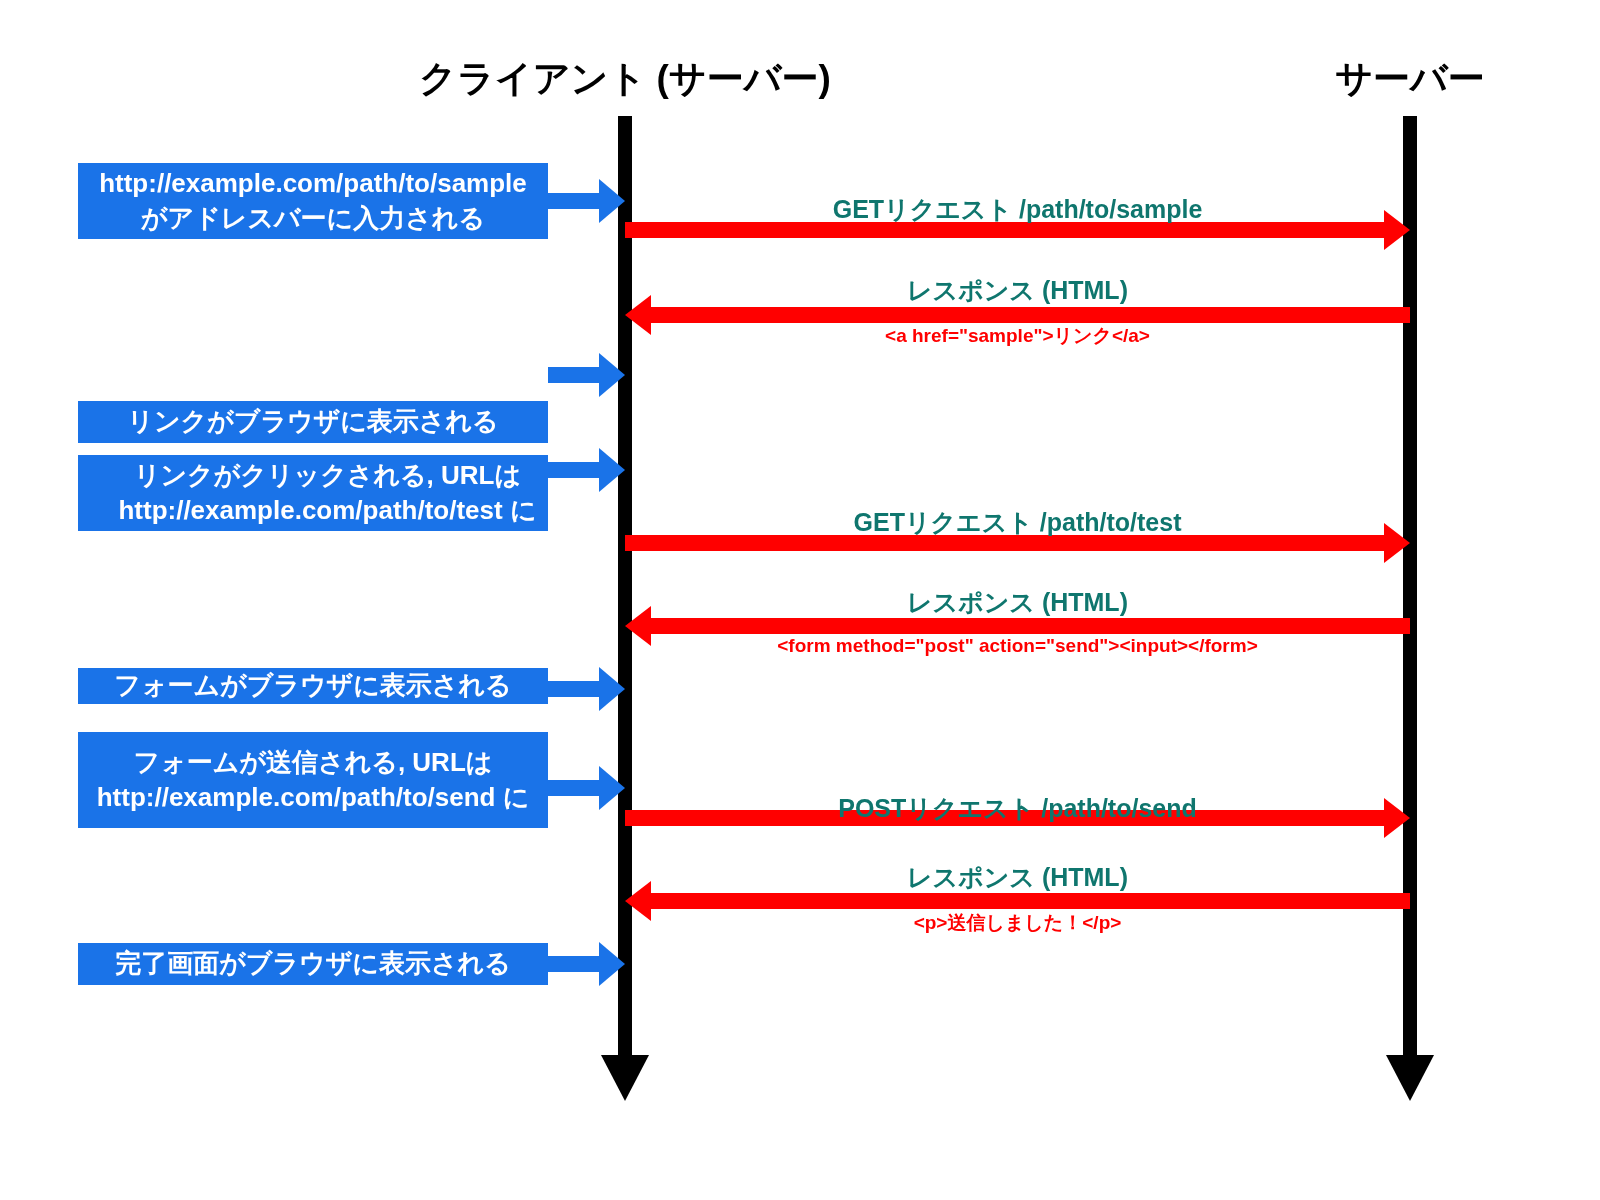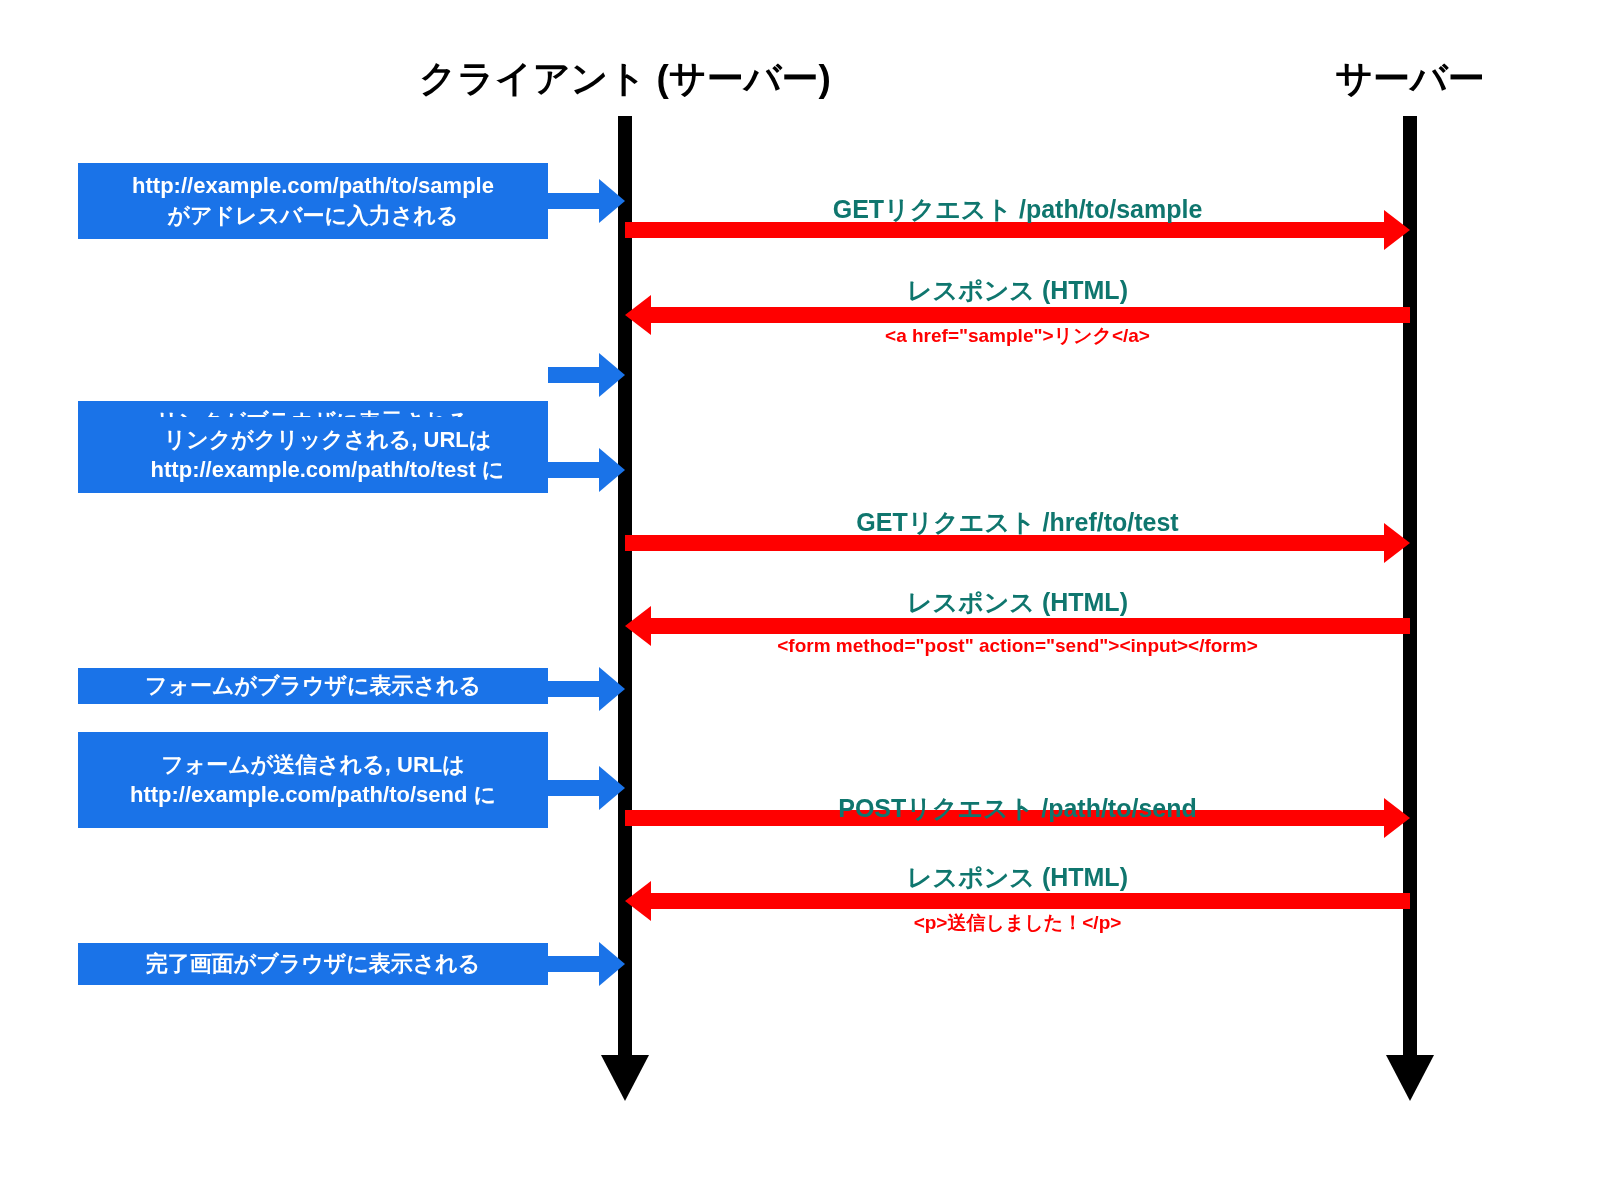--- a/index.html
+++ b/index.html
@@ -50,21 +50,21 @@
   .note {
     position: absolute;
     display: flex;
     align-items: center;
     justify-content: center;
     text-align: center;
     box-sizing: border-box;
     background: #1a73e8;
     color: #ffffff;
     font-weight: bold;
-    font-size: 22px;
+    font-size: 26px;
     line-height: 1.35;
     padding: 6px 10px;
   }
   .note-line { display: block; }
 
   
   .note-shaft {
     position: absolute;
     background: #1a73e8;
     height: 16px;
@@ -137,21 +137,21 @@
     </div>
     <div class="note-shaft" style="left: 548px; top: 193px; width: 51px;"></div>
     <div class="note-head" style="left: 599px; top: 179px;"></div>
     <div class="note" style="left: 78px; top: 354px; width: 470px; height: 42px; margin-top: 47px;">
       <div>
         <span class="note-line">リンクがブラウザに表示される</span>
       </div>
     </div>
     <div class="note-shaft" style="left: 548px; top: 367px; width: 51px;"></div>
     <div class="note-head" style="left: 599px; top: 353px;"></div>
-    <div class="note" style="left: 78px; top: 417px; width: 470px; height: 76px; padding-left: 39px;">
+    <div class="note" style="left: 78px; top: 455px; width: 470px; height: 76px; padding-left: 39px;">
       <div>
         <span class="note-line">リンクがクリックされる, URLは</span>
         <span class="note-line">http://example.com/path/to/test に</span>
       </div>
     </div>
     <div class="note-shaft" style="left: 548px; top: 462px; width: 51px;"></div>
     <div class="note-head" style="left: 599px; top: 448px;"></div>
     <div class="note" style="left: 78px; top: 668px; width: 470px; height: 36px;">
       <div>
         <span class="note-line">フォームがブラウザに表示される</span>
@@ -176,21 +176,21 @@
     <div class="note-head" style="left: 599px; top: 942px;"></div>
     <div class="msg-shaft" style="left: 625px; top: 222px; width: 759px;"></div>
     <div class="msg-head-right" style="left: 1384px; top: 210px;"></div>
     <div class="msg-label" style="left: 1017.5px; top: 193px;">GETリクエスト /path/to/sample</div>
     <div class="msg-shaft" style="left: 651px; top: 307px; width: 759px;"></div>
     <div class="msg-head-left" style="left: 625px; top: 295px;"></div>
     <div class="msg-label" style="left: 1017.5px; top: 274px;">レスポンス (HTML)</div>
     <div class="msg-sublabel" style="left: 1017.5px; top: 323px;">&lt;a href="sample"&gt;リンク&lt;/a&gt;</div>
     <div class="msg-shaft" style="left: 625px; top: 535px; width: 759px;"></div>
     <div class="msg-head-right" style="left: 1384px; top: 523px;"></div>
-    <div class="msg-label" style="left: 1017.5px; top: 506px;">GETリクエスト /href/to/test</div>
+    <div class="msg-label" style="left: 1017.5px; top: 506px;">GETリクエスト /path/to/test</div>
     <div class="msg-shaft" style="left: 651px; top: 618px; width: 759px;"></div>
     <div class="msg-head-left" style="left: 625px; top: 606px;"></div>
     <div class="msg-label" style="left: 1017.5px; top: 586px;">レスポンス (HTML)</div>
     <div class="msg-sublabel" style="left: 1017.5px; top: 635px;">&lt;form method="post" action="send"&gt;&lt;input&gt;&lt;/form&gt;</div>
     <div class="msg-shaft" style="left: 625px; top: 810px; width: 759px;"></div>
     <div class="msg-head-right" style="left: 1384px; top: 798px;"></div>
     <div class="msg-label" style="left: 1017.5px; top: 781px; margin-top: 11px;">POSTリクエスト /path/to/send</div>
     <div class="msg-shaft" style="left: 651px; top: 893px; width: 759px;"></div>
     <div class="msg-head-left" style="left: 625px; top: 881px;"></div>
     <div class="msg-label" style="left: 1017.5px; top: 861px;">レスポンス (HTML)</div>

